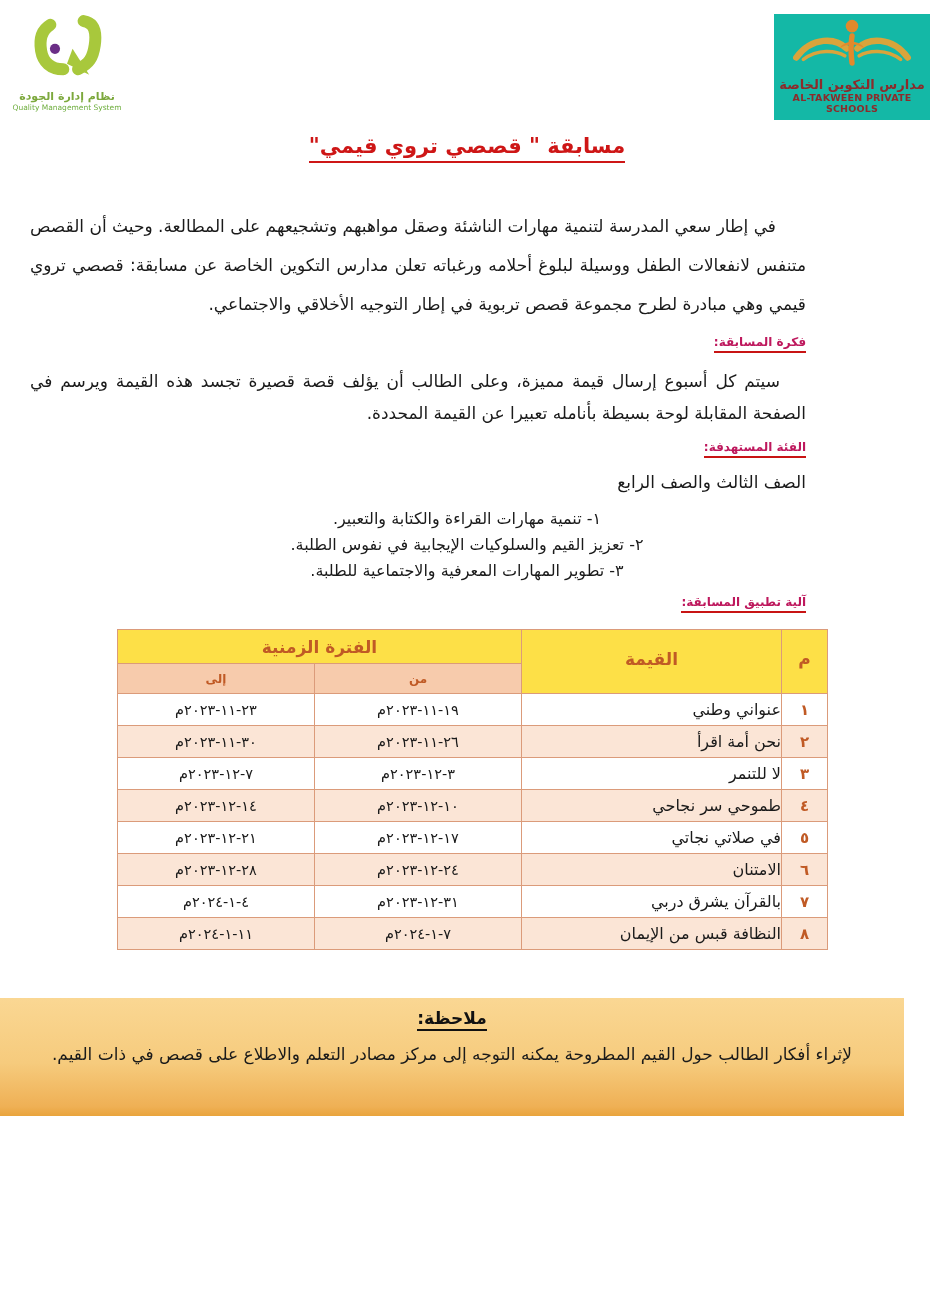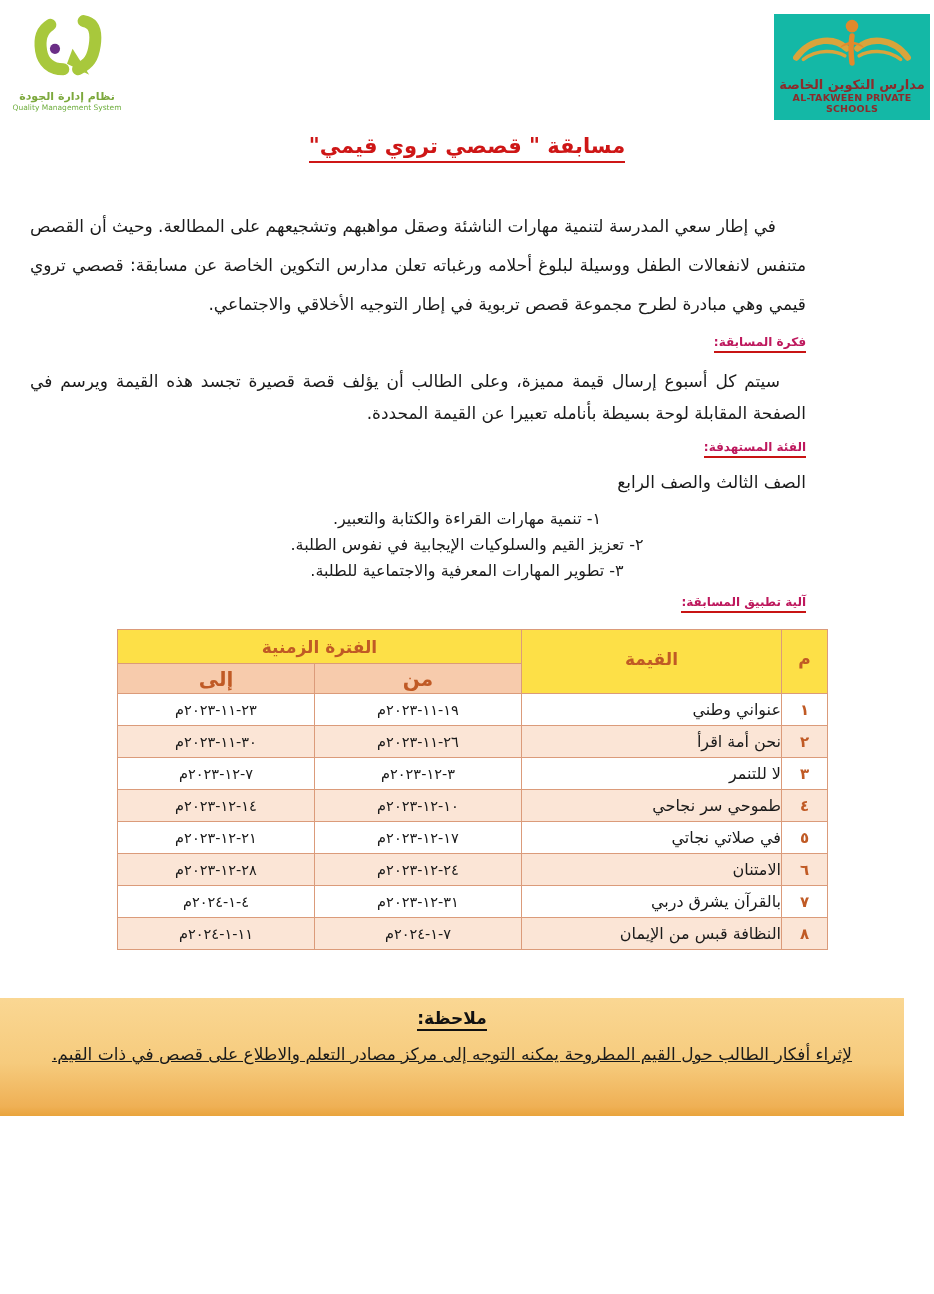--- a/index.html
+++ b/index.html
@@ -36,31 +36,31 @@
            text-align: justify; text-indent: 26px; }
   .plainline { margin: 14px 128px 0 30px; font-size: 17px; text-align: right; }
   .goals { margin-top: 14px; text-align: center; font-size: 16px; line-height: 26px; }
 
   
   table.sched { border-collapse: collapse; width: 710px; margin: 16px 106px 0 0; table-layout: fixed; }
   table.sched th, table.sched td { border: 1.5px solid #db9b7a; }
   col.c-num { width: 46px; } col.c-value { width: 260px; } col.c-from { width: 207px; } col.c-to { width: 197px; }
   th.hd { color: #c05a25; font-weight: bold; font-size: 17px; background: #fde047; height: 34px; }
   th.hd-span { vertical-align: top; padding-top: 19px; }
-  th.sub { background: #f7cbac; color: #c05a25; font-weight: bold; font-size: 20px; height: 30px; }
+  th.sub { background: #f7cbac; color: #c05a25; font-weight: bold; font-size: 12px; height: 30px; }
   td.num { text-align: center; color: #c05a25; font-weight: bold; font-size: 15px; }
   td.val { text-align: right; font-size: 16px; }
   td.date { text-align: center; font-size: 14.5px; }
   tr.row { height: 32px; background: #ffffff; }
   tr.row.alt { background: #fbe5d6; }
 
   
   .note { margin: 48px 30px 0 0; width: 904px; min-height: 118px;
           background: linear-gradient(180deg, #fad793 0%, #f6cb7d 55%, #efb055 92%, #e9a43c 100%);
-          padding: 10px 24px 12px; text-decoration: underline; }
+          padding: 10px 24px 12px; }
   .note-h { text-align: center; }
   .note-h span { display: inline-block; font-size: 17px; font-weight: bold; color: #111;
                  border-bottom: 2px solid #111; padding-bottom: 1px; }
   .note-b { margin-top: 8px; text-align: center; font-size: 17px; line-height: 30px; padding: 0 6px; }
 </style>
 </head>
 <body>
 
 <div class="page">
 

